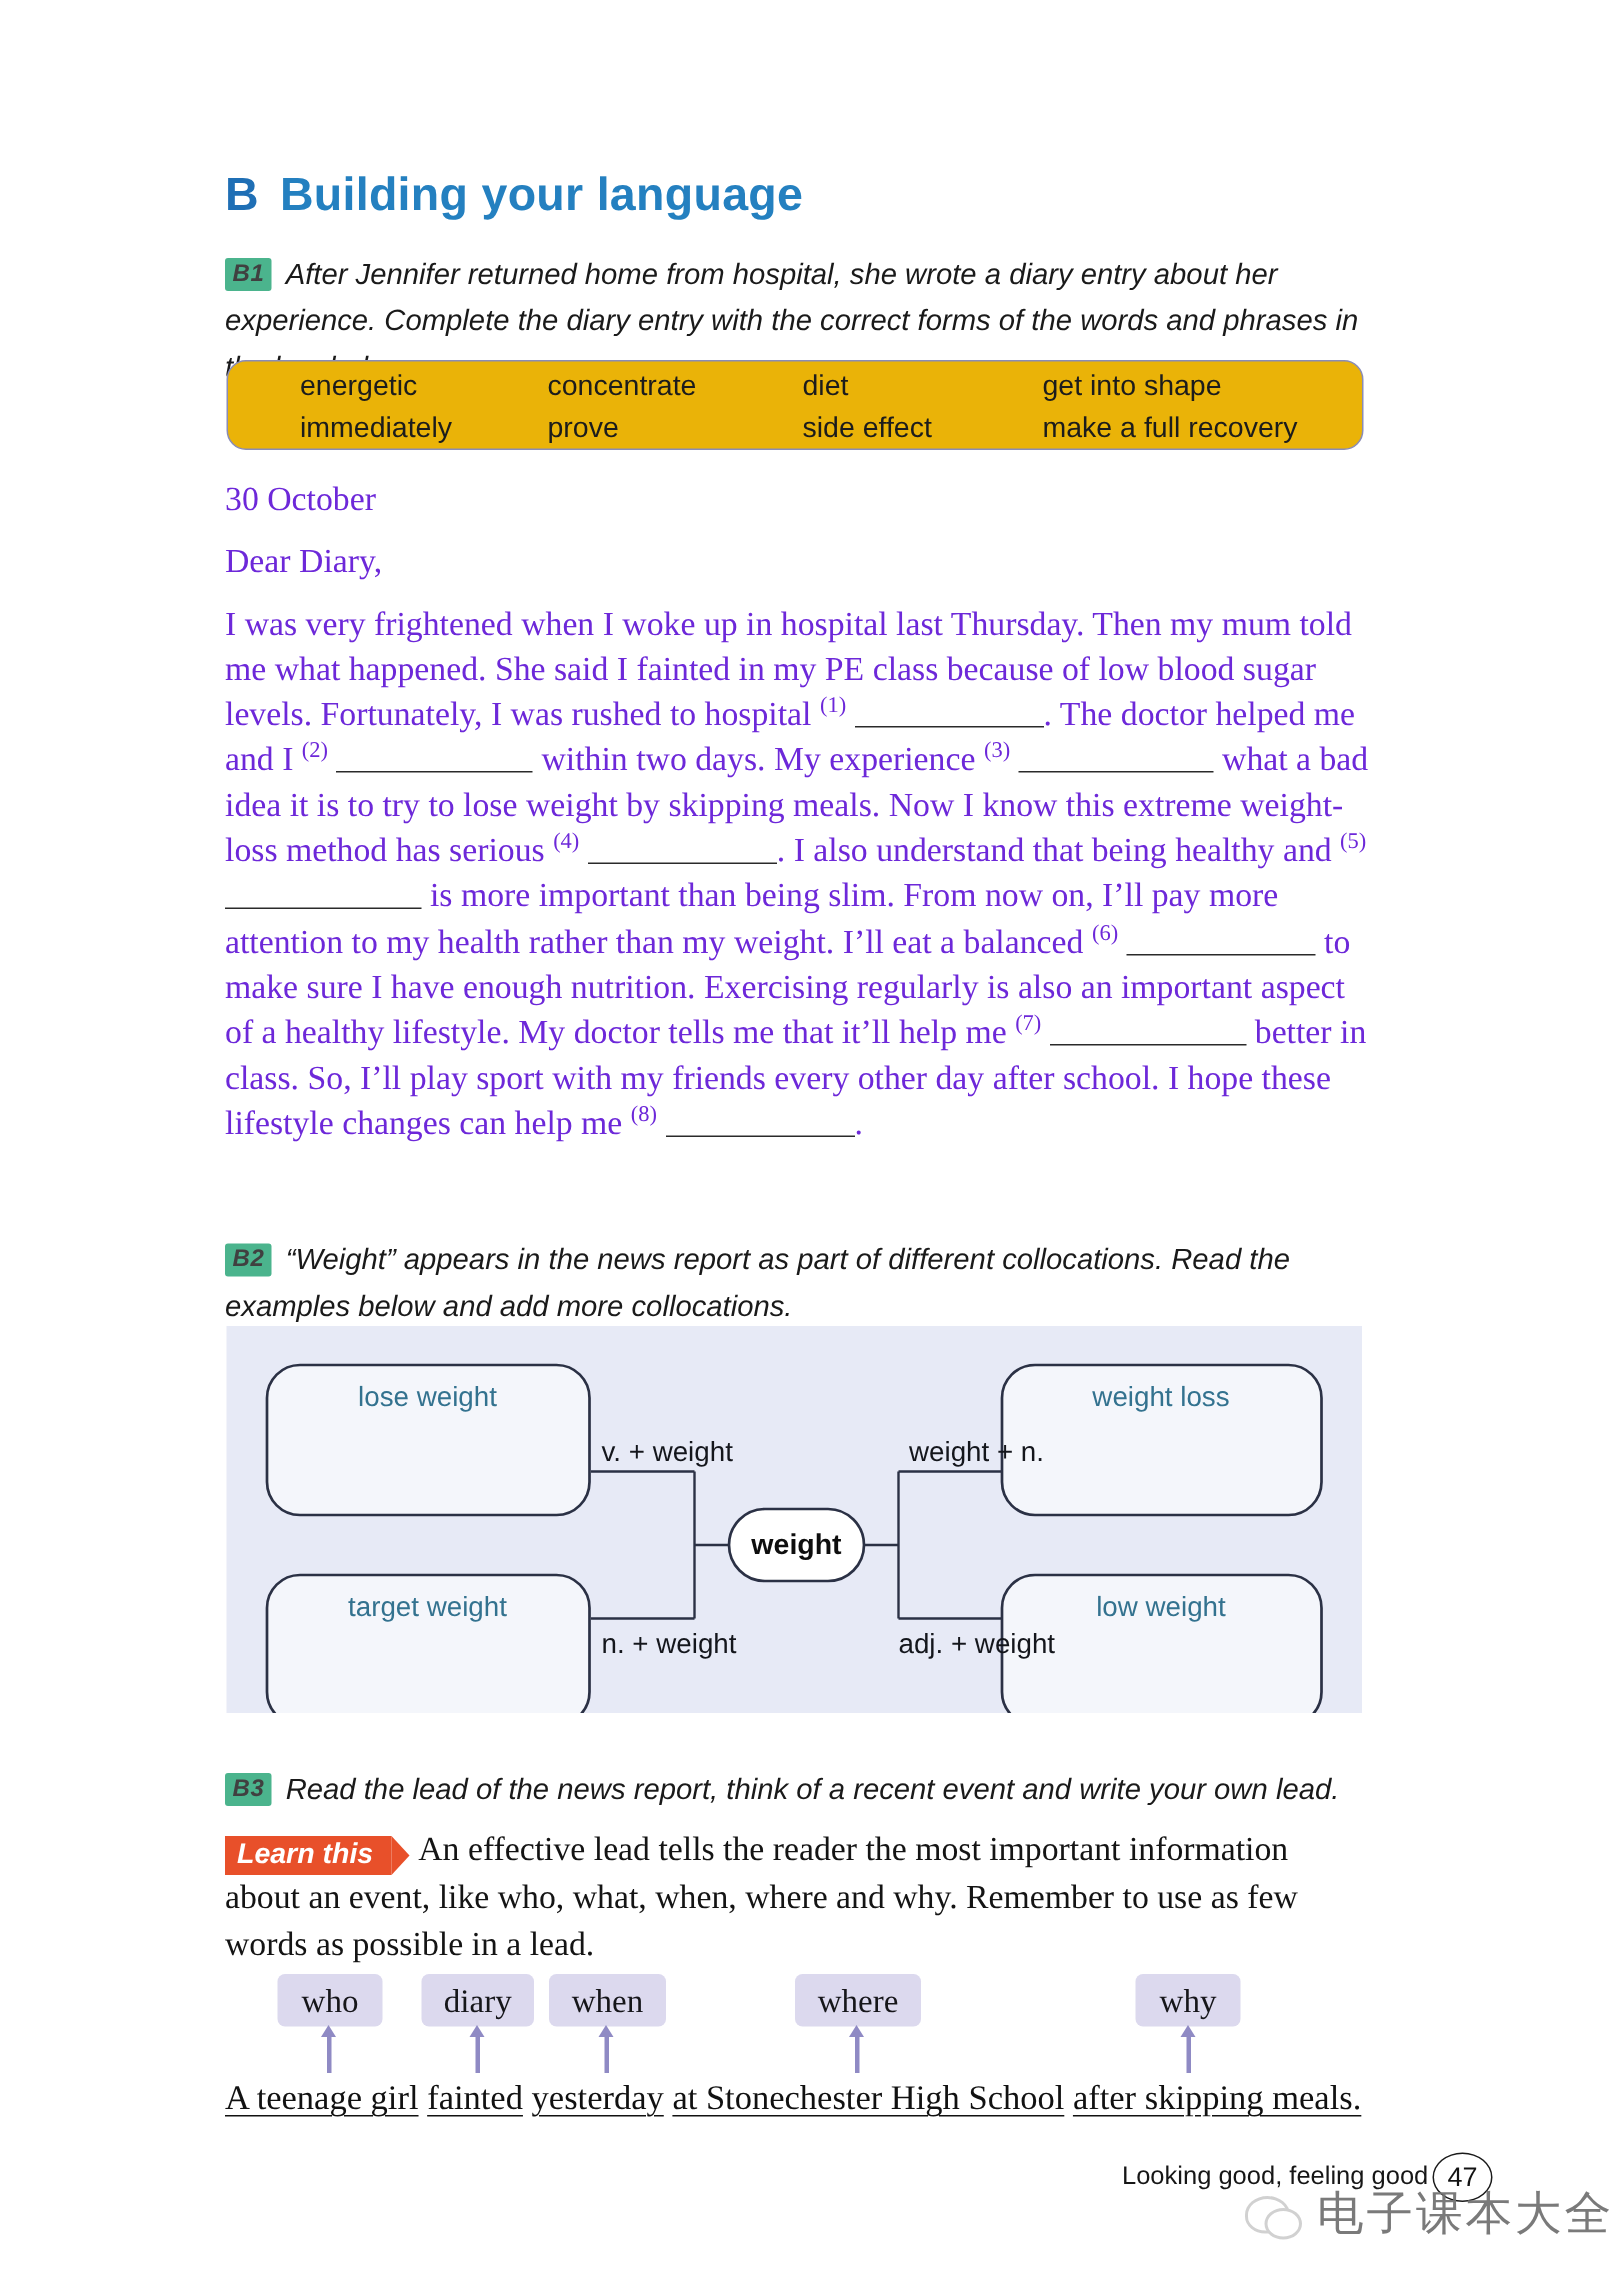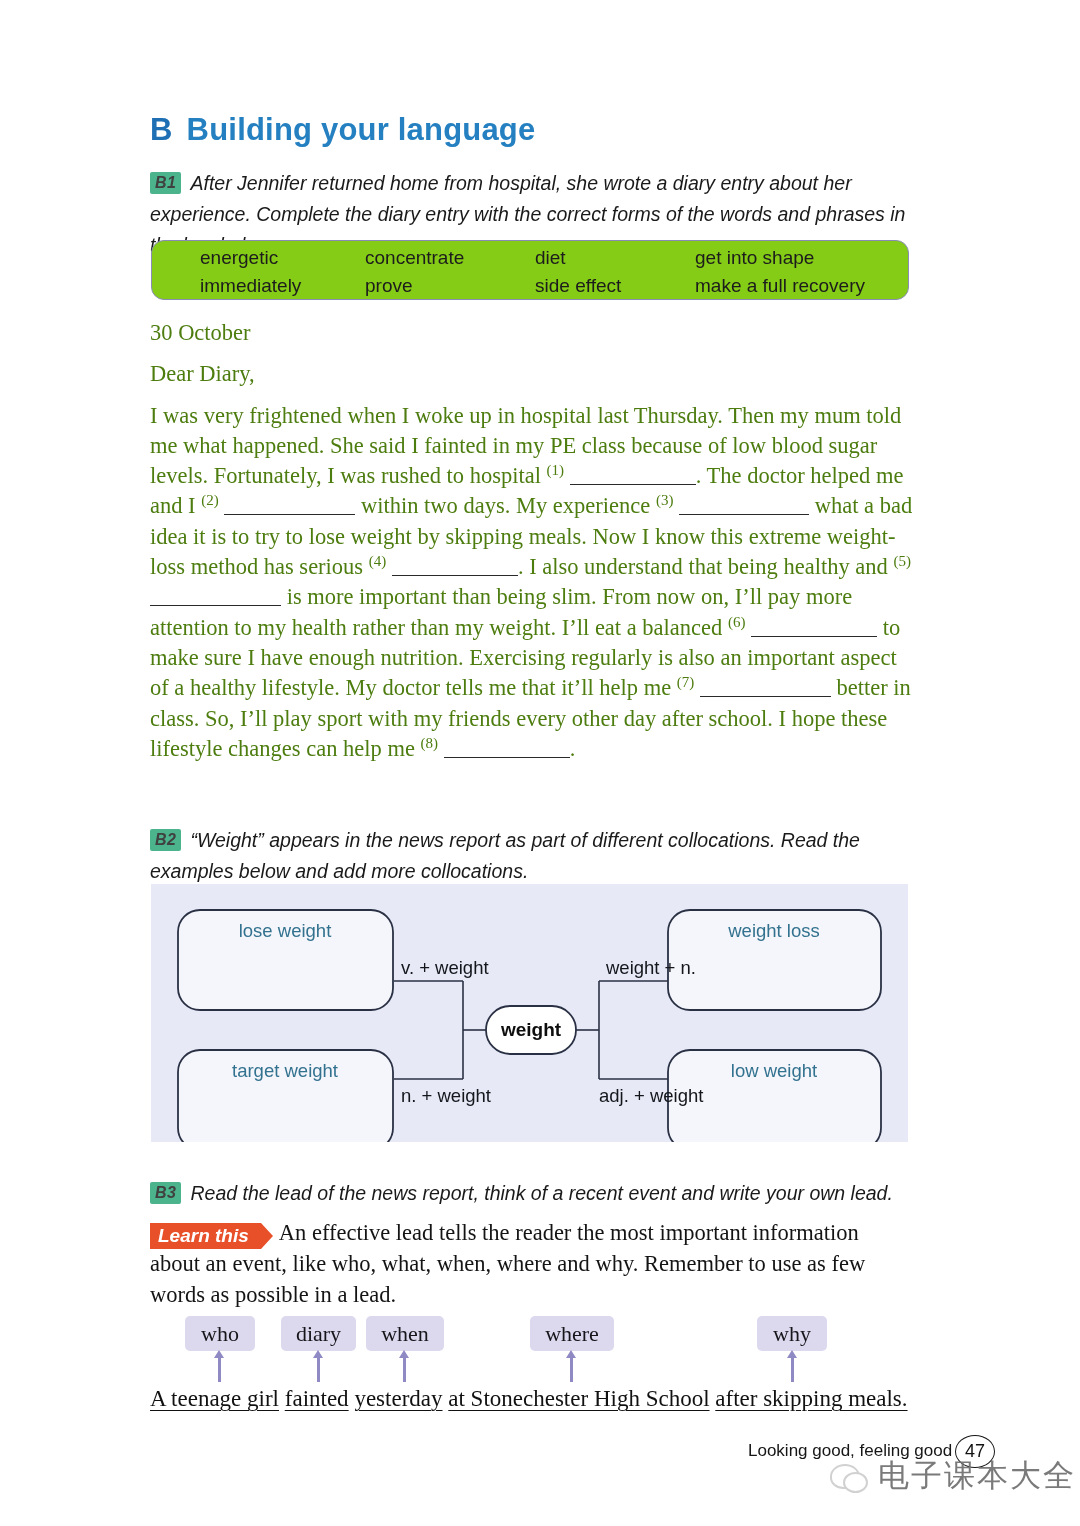--- a/index.html
+++ b/index.html
@@ -72,21 +72,21 @@
 
   
   .wordbank {
     position: absolute;
     left: 151px;
     top: 240px;
     width: 758px;
     height: 60px;
     border: 1.6px solid #8a8cb6;
     border-radius: 13px;
-    background: #84cc16;
+    background: #eab308;
     box-sizing: border-box;
   }
   .wordbank .wb-grid {
     position: absolute;
     left: 48px;
     top: 3px;
     width: 700px;
     display: grid;
     grid-template-columns: 165px 170px 160px 200px;
     grid-auto-rows: 28px;
@@ -98,21 +98,21 @@
 
   
   .diary {
     position: absolute;
     left: 150px;
     top: 318px;
     width: 766px;
     font-family: "Liberation Serif", serif;
     font-size: 22.5px;
     line-height: 30.3px;
-    color: #4d7c0f;
+    color: #6d28d9;
   }
   .diary p { margin: 0; }
   .diary .date { margin-bottom: 11px; }
   .diary .salutation { margin-bottom: 11px; }
   .diary .para { text-align: left; }
 
   sup.num {
     font-size: 15px;
     vertical-align: super;
     line-height: 0;

